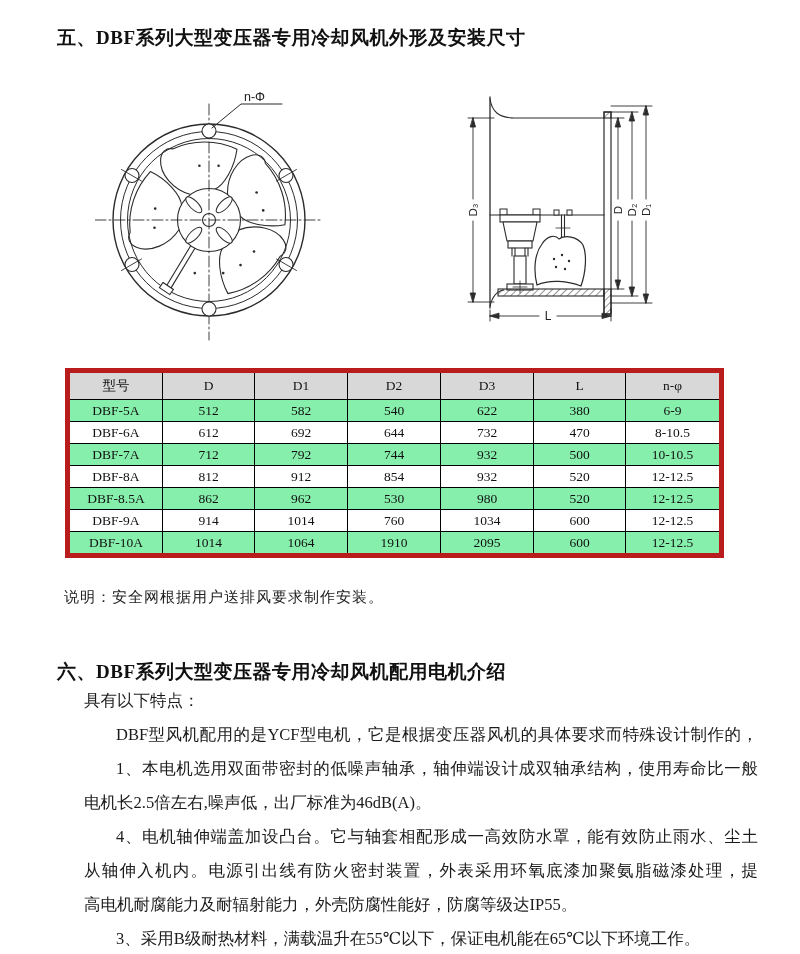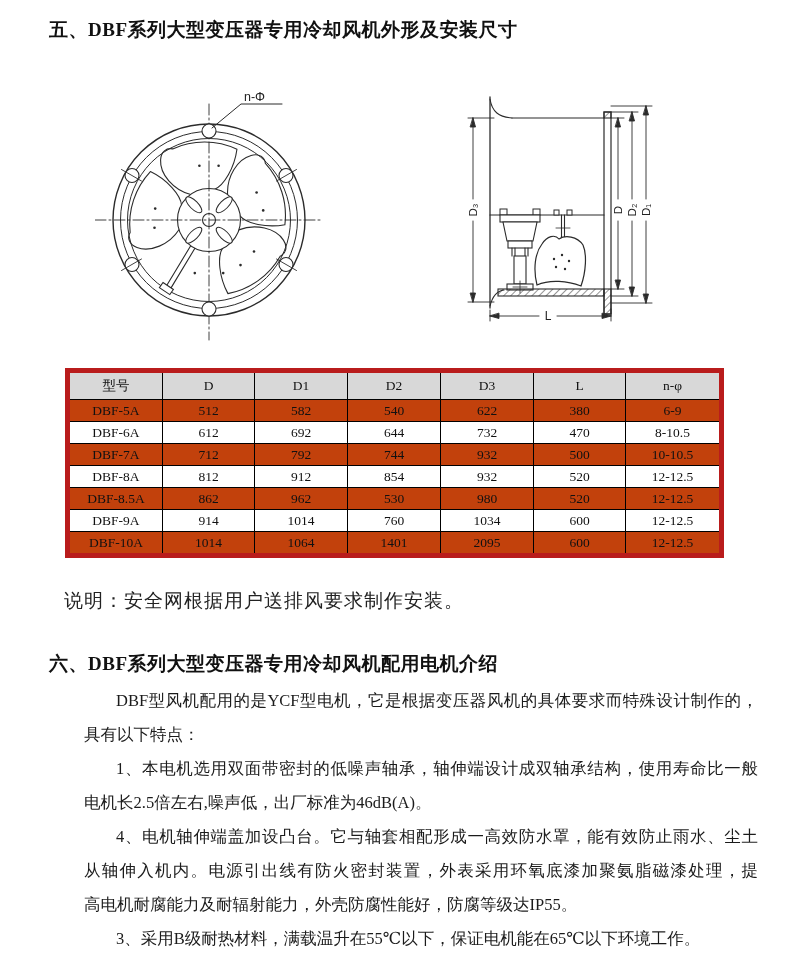--- a/index.html
+++ b/index.html
@@ -1,32 +1,32 @@
 <!DOCTYPE html>
 <html><head>
 <meta charset="utf-8">
 <style>
   html,body{margin:0;padding:0;background:#ffffff;}
   .page{position:relative;width:800px;height:954px;background:#ffffff;overflow:hidden;
         font-family:"Liberation Serif","DejaVu Serif",serif;color:#1a1a1a;}
-  .h{position:absolute;margin:4px;font-weight:bold;font-size:19px;letter-spacing:0.5px;color:#111;}
+  .h{position:absolute;margin:12px;font-weight:bold;font-size:19px;letter-spacing:0.5px;color:#111;}
   .h1{left:45px;top:13px;}
   .h2{left:45px;top:647px;}
   svg{position:absolute;}
   .fanfront{left:95px;top:88px;}
   .fanside{left:438px;top:85px;}
   svg text{font-family:"Liberation Sans","DejaVu Sans",sans-serif;fill:#222;}
   table.dims{position:absolute;left:65px;top:368px;width:654px;border-collapse:collapse;
              table-layout:fixed;font-size:13.5px;color:#111;border:5px solid #b91c1c;}
   table.dims th,table.dims td{border:1px solid #000;text-align:center;vertical-align:middle;
              font-weight:normal;padding:0;}
   table.dims th{height:26px;background:#d8d8d8;}
   table.dims td{height:21px;background:#ffffff;}
-  table.dims tr.alt td{background:#c2410c;}
-  .note{position:absolute;left:64px;top:588px;font-size:19px;color:#222;letter-spacing:1px;}
+  table.dims tr.alt td{background:#86efac;}
+  .note{position:absolute;left:64px;top:588px;font-size:15px;color:#222;letter-spacing:1px;}
   .body{position:absolute;left:84px;top:684px;width:674px;font-size:16.5px;color:#1b1b1b;}
   .bline{height:34px;line-height:34px;white-space:nowrap;}
   .bline.full{white-space:normal;text-align:justify;text-align-last:justify;height:34px;overflow:hidden;}
   .bline.ind{text-indent:32px;}
 </style>
 </head>
 <body>
 
 <div class="page">
 
@@ -276,35 +276,35 @@
           <td>1014</td>
           <td>760</td>
           <td>1034</td>
           <td>600</td>
           <td>12-12.5</td>
         </tr>
         <tr class="alt">
           <td>DBF-10A</td>
           <td>1014</td>
           <td>1064</td>
-          <td>1401</td>
+          <td>1910</td>
           <td>2095</td>
           <td>600</td>
           <td>12-12.5</td>
         </tr>
       </tbody>
   </table>
 
   <div class="note">说明：安全网根据用户送排风要求制作安装。</div>
 
   <h2 class="h h2">六、DBF系列大型变压器专用冷却风机配用电机介绍</h2>
 
   <div class="body">
+      <div class="bline">具有以下特点：</div>
       <div class="bline ind full">DBF型风机配用的是YCF型电机，它是根据变压器风机的具体要求而特殊设计制作的，</div>
-      <div class="bline">具有以下特点：</div>
       <div class="bline ind full">1、本电机选用双面带密封的低噪声轴承，轴伸端设计成双轴承结构，使用寿命比一般</div>
       <div class="bline">电机长2.5倍左右,噪声低，出厂标准为46dB(A)。</div>
       <div class="bline ind full">4、电机轴伸端盖加设凸台。它与轴套相配形成一高效防水罩，能有效防止雨水、尘土</div>
       <div class="bline full">从轴伸入机内。电源引出线有防火密封装置，外表采用环氧底漆加聚氨脂磁漆处理，提</div>
       <div class="bline">高电机耐腐能力及耐辐射能力，外壳防腐性能好，防腐等级达IP55。</div>
       <div class="bline ind">3、采用B级耐热材料，满载温升在55℃以下，保证电机能在65℃以下环境工作。</div>
     </div>
 
 </div>
 

